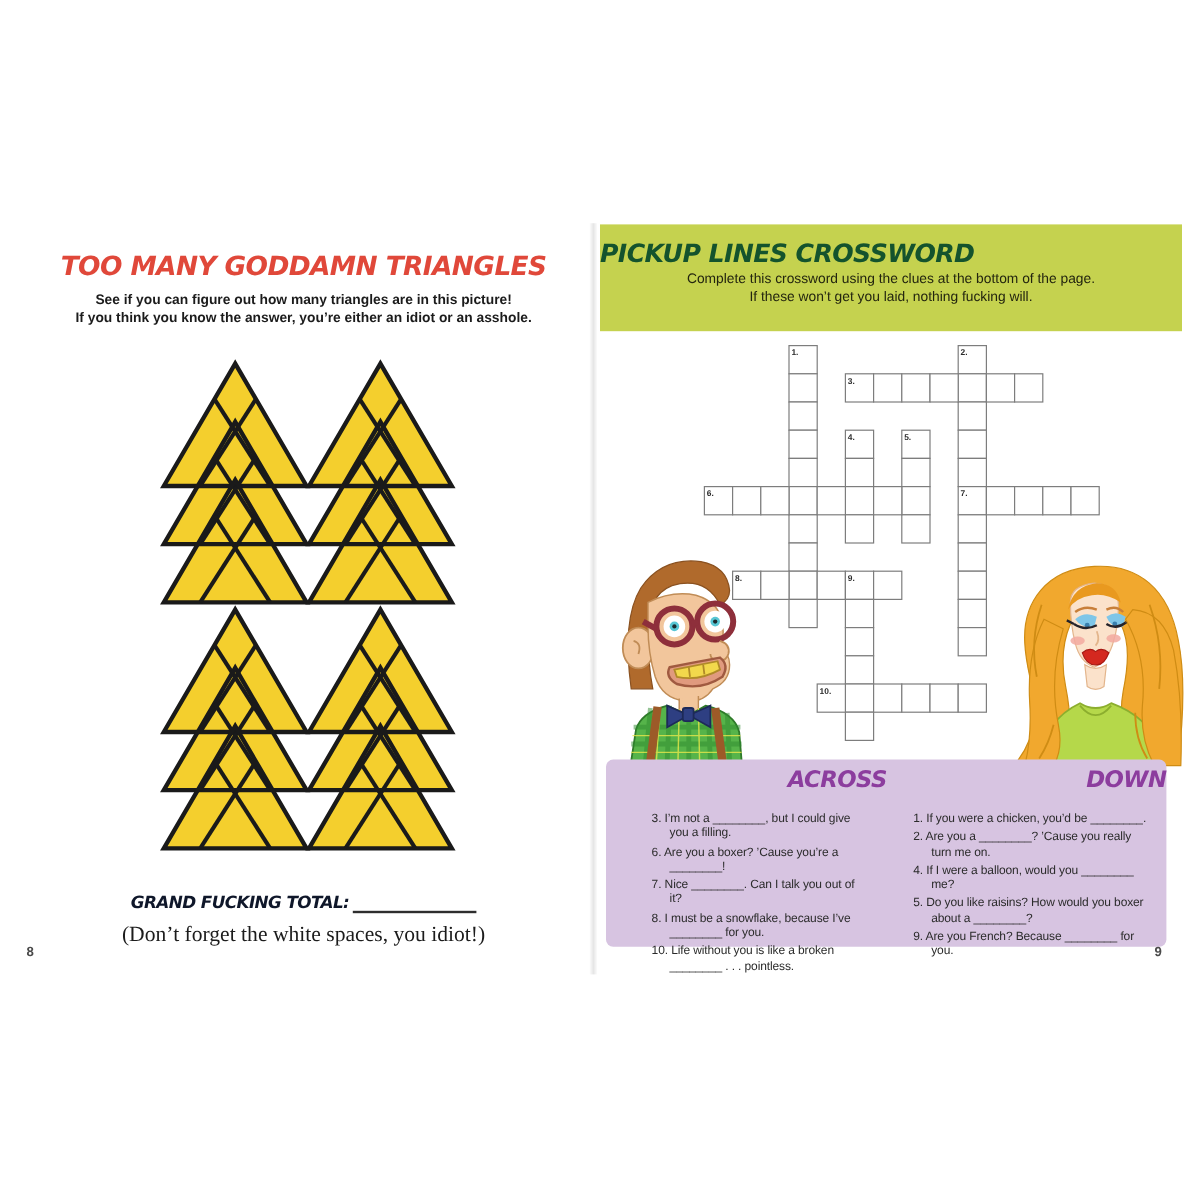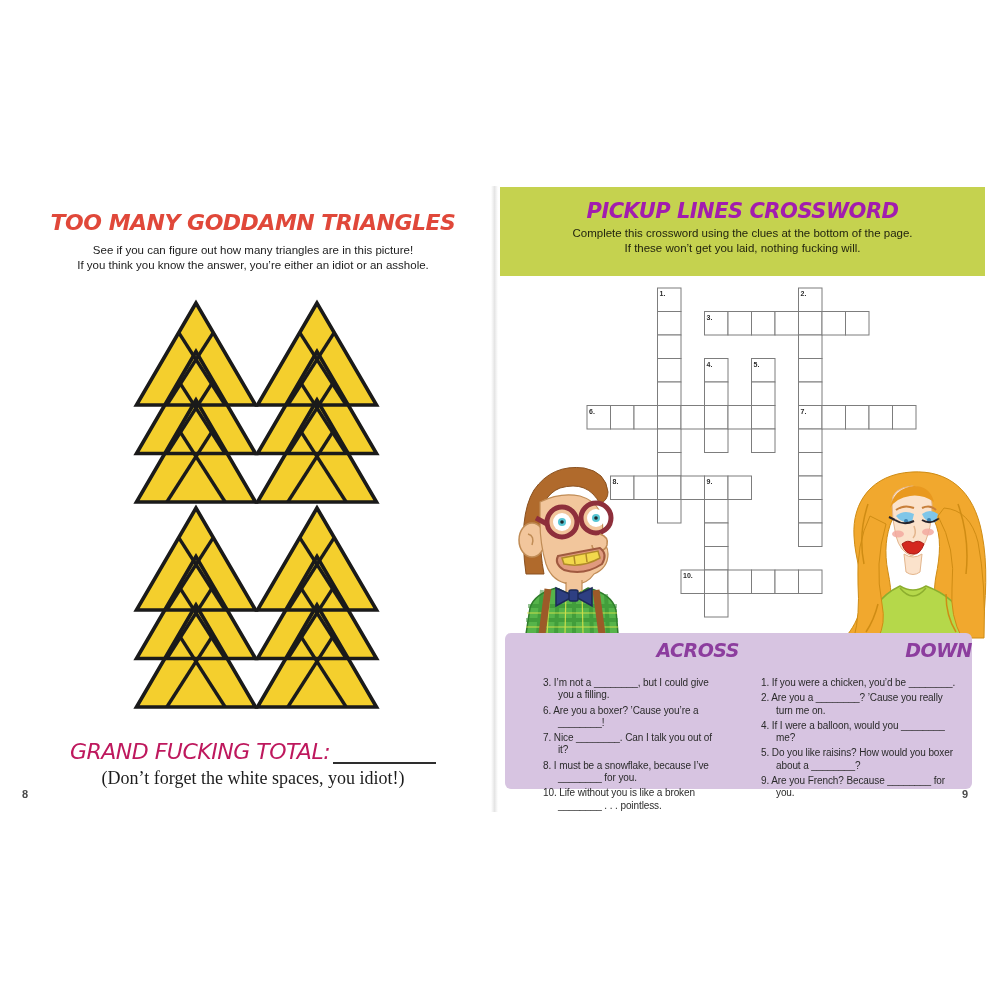--- a/index.html
+++ b/index.html
@@ -11,52 +11,52 @@
   .overlay-svg{position:absolute;left:0;top:0;width:1000px;height:1000px;}
 
   
   .left-title{
     left:14px;top:210px;width:478px;text-align:center;
     font-family:"DejaVu Sans", sans-serif;font-weight:bold;font-style:italic;
     font-size:22px;letter-spacing:-0.5px;color:#e0483a;
   }
   .left-subtitle{
     left:14px;top:243px;width:478px;text-align:center;
-    font-size:11.5px;line-height:15px;color:#1b1b1b;font-weight:400;
+    font-size:11.5px;line-height:15px;color:#1b1b1b;font-weight:700;
   }
   .grand-total-row{
     left:14px;top:739px;width:478px;display:flex;justify-content:center;
     align-items:flex-end;gap:3px;
   }
   .grand-total-label{
-    font-family:"DejaVu Sans", sans-serif;font-weight:normal;font-style:italic;
-    font-size:22px;letter-spacing:-0.5px;color:#be185d;
+    font-family:"DejaVu Sans", sans-serif;font-weight:bold;font-style:italic;
+    font-size:14px;letter-spacing:-0.5px;color:#0f172a;
   }
   .grand-total-blank{width:103px;height:20px;border-bottom:2px solid #2e2e2e;}
   .total-hint{
     left:14px;top:768px;width:478px;text-align:center;
     font-family:"Liberation Serif", serif;font-size:18px;color:#1c1c1c;
   }
   .page-num{font-size:11px;font-weight:bold;color:#4a4a4a;}
   .page-num-left{left:22px;top:788px;}
   .page-num-right{left:962px;top:788px;}
 
   .gutter{
     left:491px;top:186px;width:7px;height:626px;
     background:linear-gradient(to right, rgba(0,0,0,0), rgba(0,0,0,0.10), rgba(0,0,0,0));
   }
 
   
   .header-band{
     left:500px;top:187px;width:485px;height:89px;background:#c5d24f;
   }
   .cw-title{
-    margin-top:12px;text-align:center;
+    margin-top:12px;text-align:left;
     font-family:"DejaVu Sans", sans-serif;font-weight:bold;font-style:italic;
-    font-size:21px;letter-spacing:-0.5px;color:#a21caf;
+    font-size:21px;letter-spacing:-0.5px;color:#14532d;
   }
   .cw-subtitle{
     margin-top:3px;text-align:center;font-size:11.5px;line-height:15px;color:#23250f;
   }
 
   .char-svg{position:absolute;}
   .man-svg{left:496px;top:456px;width:150px;height:178px;}
   .woman-svg{left:834px;top:464px;width:154px;height:176px;}
 
   .clues-panel{

